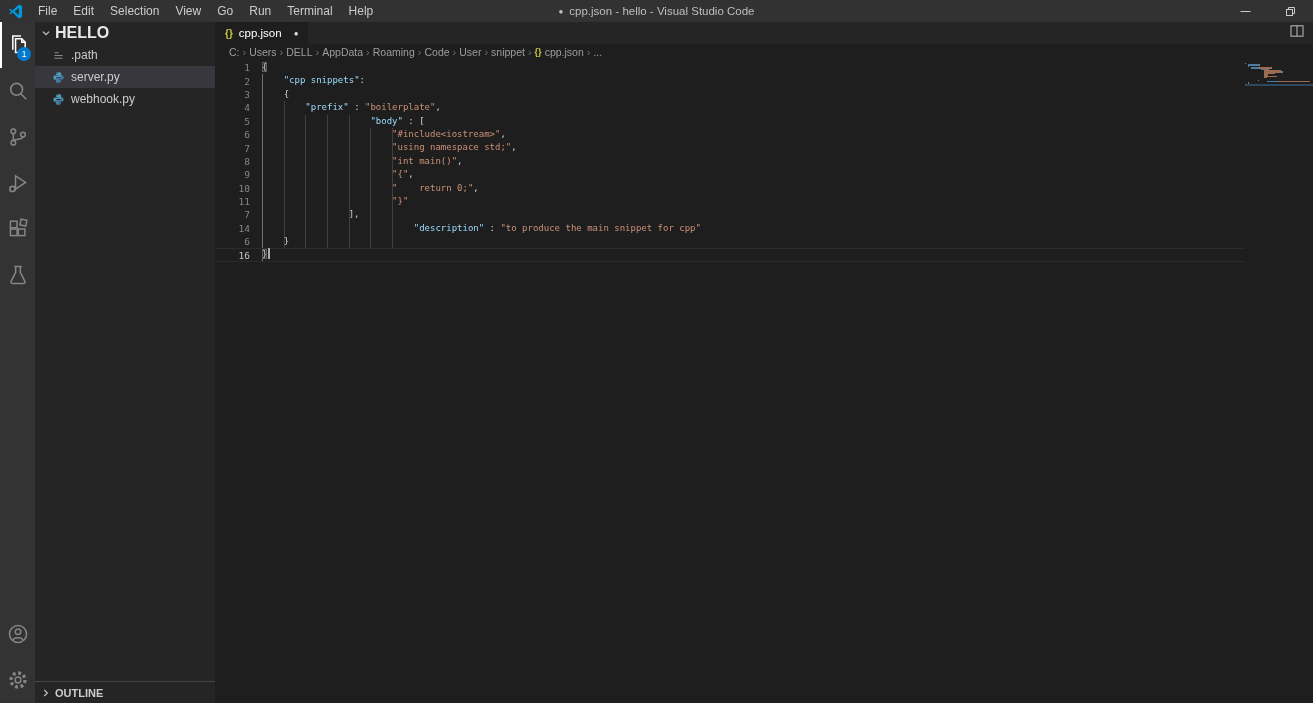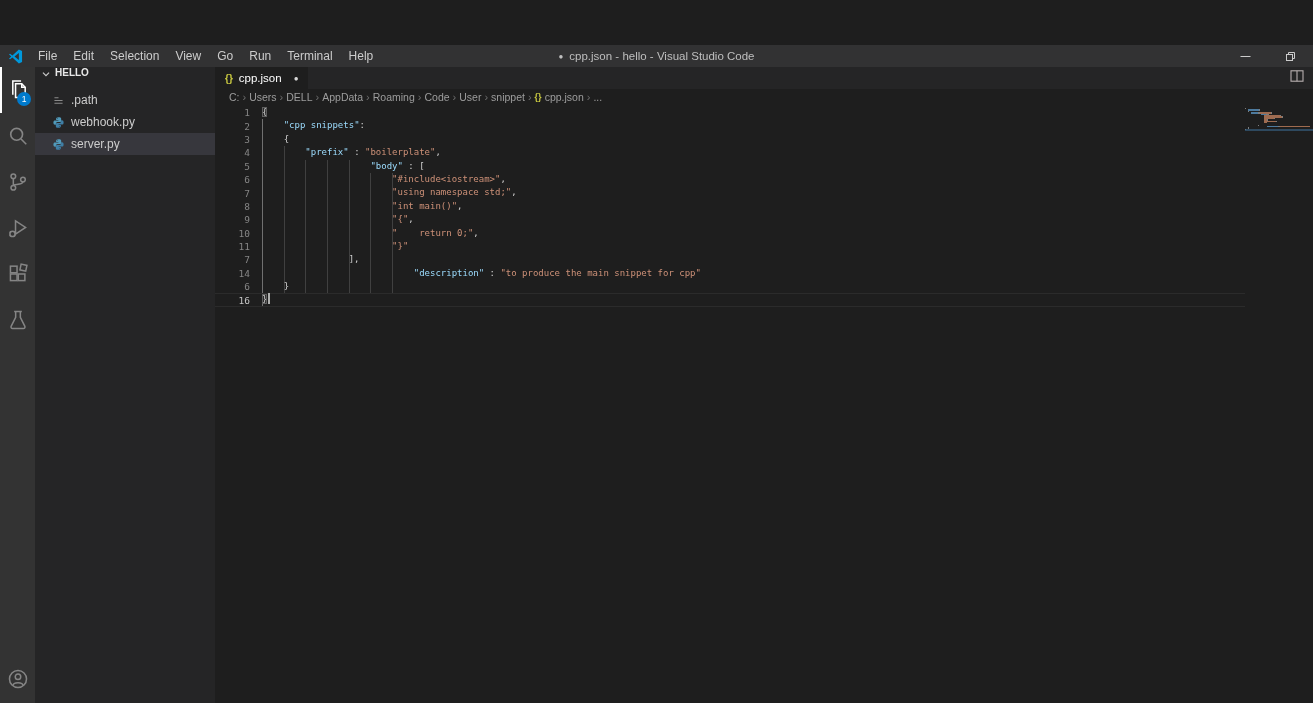--- a/index.html
+++ b/index.html
@@ -1,21 +1,21 @@
 <!DOCTYPE html>
 <html><head>
 <meta charset="utf-8">
 <style>
   * { margin:0; padding:0; box-sizing:border-box; }
   html,body { width:1313px; height:703px; overflow:hidden; background:#1e1e1e;
               font-family:"Liberation Sans", sans-serif; }
 
   
   .titlebar { position:relative; height:22px; background:#323233; display:flex;
-              align-items:center; color:#cccccc; font-size:12px; z-index:30;margin-top:45px; }
+              align-items:center; color:#cccccc; font-size:12px; z-index:30; }
   .vscode-logo { width:30px; display:flex; justify-content:center; align-items:center; }
   .menubar { display:flex; height:100%; }
   .menu-item { padding:0 8px; display:flex; align-items:center; cursor:default; }
   .window-title { position:absolute; left:50%; top:0; height:100%;
                   transform:translateX(-50%); display:flex; align-items:center;
                   gap:6px; color:#bfbfbf; font-size:11.5px; white-space:nowrap; }
   .window-title .dirty { font-size:8px; }
   .window-controls { margin-left:auto; display:flex; height:100%; }
   .win-btn { width:45px; height:100%; display:flex; align-items:center;
              justify-content:center; color:#cccccc; }
@@ -33,22 +33,22 @@
               border-radius:50%; background:#007acc; color:#fff; font-size:8.5px;
               display:flex; align-items:center; justify-content:center; }
   .ab-spacer { flex:1; }
 
   
   .sidebar { width:180px; background:#252526; color:#cccccc; display:flex;
              flex-direction:column; font-size:12px; }
   .sb-header { height:26px; display:flex; align-items:center; padding:0 8px 0 20px;
                font-size:10.5px; letter-spacing:.4px; color:#bbbbbb; }
   .sb-header-actions { margin-left:auto; color:#cccccc; font-size:13px; letter-spacing:1px; }
-  .sb-section { height:22px; display:flex; align-items:flex-start; gap:2px;
-                padding-left:4px; font-weight:bold; font-size:10px; color:#e8e8e8; }
+  .sb-section { height:22px; display:flex; align-items:center; gap:2px;
+                padding-left:4px; font-weight:bold; font-size:16px; color:#e8e8e8; }
   .sb-section svg, .sb-outline svg { width:14px; height:14px; }
   .file-row { height:22px; display:flex; align-items:center; gap:6px; padding-left:16px; }
   .file-row.selected { background:#37373d; }
   .file-row .ficon { width:14px; height:14px; display:flex; align-items:center;
                      justify-content:center; flex:none; }
   .file-label { color:#cccccc; font-size:12px; }
   .sb-outline { margin-top:auto; height:22px; display:flex; align-items:center; gap:2px;
                 padding-left:4px; font-weight:bold; font-size:11px; color:#cccccc;
                 border-top:1px solid rgba(128,128,128,.35); }
 
@@ -204,37 +204,37 @@
     </div>
     <div id="file-list">
         <div class="file-row">
           <span class="ficon">
             <svg width="13" height="13" viewBox="0 0 16 16" stroke="#8a8a8a" stroke-width="1.3" fill="none">
               <path d="M3 4.5 H8 M3 8 H13 M3 11.5 H13"></path>
             </svg>
           </span>
           <span class="file-label">.path</span>
         </div>
+        <div class="file-row selected">
+          <span class="ficon">
+            <svg width="13" height="13" viewBox="0 0 16 16">
+              <path fill="#519aba" d="M7.8 1.5c-2 0-2.7.9-2.7 1.9v1.4h2.8v.6H3.6c-1 0-1.9.7-1.9 2.6 0 1.9.9 2.7 1.9 2.7h1.2V9.2c0-1 .9-1.9 1.9-1.9h3c.9 0 1.6-.7 1.6-1.6V3.4c0-1-.7-1.9-1.7-1.9h-1.8zM6.9 2.8a.5.5 0 1 1 0 1 .5.5 0 0 1 0-1z"></path>
+              <path fill="#3f7fa6" d="M8.2 14.5c2 0 2.7-.9 2.7-1.9v-1.4H8.1v-.6h4.3c1 0 1.9-.7 1.9-2.6 0-1.9-.9-2.7-1.9-2.7h-1.2v1.5c0 1-.9 1.9-1.9 1.9h-3c-.9 0-1.6.7-1.6 1.6v2.3c0 1 .7 1.9 1.7 1.9h1.8zm.9-1.3a.5.5 0 1 1 0-1 .5.5 0 0 1 0 1z"></path>
+            </svg>
+          </span>
+          <span class="file-label">server.py</span>
+        </div>
         <div class="file-row">
           <span class="ficon">
             <svg width="13" height="13" viewBox="0 0 16 16">
               <path fill="#519aba" d="M7.8 1.5c-2 0-2.7.9-2.7 1.9v1.4h2.8v.6H3.6c-1 0-1.9.7-1.9 2.6 0 1.9.9 2.7 1.9 2.7h1.2V9.2c0-1 .9-1.9 1.9-1.9h3c.9 0 1.6-.7 1.6-1.6V3.4c0-1-.7-1.9-1.7-1.9h-1.8zM6.9 2.8a.5.5 0 1 1 0 1 .5.5 0 0 1 0-1z"></path>
               <path fill="#3f7fa6" d="M8.2 14.5c2 0 2.7-.9 2.7-1.9v-1.4H8.1v-.6h4.3c1 0 1.9-.7 1.9-2.6 0-1.9-.9-2.7-1.9-2.7h-1.2v1.5c0 1-.9 1.9-1.9 1.9h-3c-.9 0-1.6.7-1.6 1.6v2.3c0 1 .7 1.9 1.7 1.9h1.8zm.9-1.3a.5.5 0 1 1 0-1 .5.5 0 0 1 0 1z"></path>
             </svg>
           </span>
           <span class="file-label">webhook.py</span>
-        </div>
-        <div class="file-row selected">
-          <span class="ficon">
-            <svg width="13" height="13" viewBox="0 0 16 16">
-              <path fill="#519aba" d="M7.8 1.5c-2 0-2.7.9-2.7 1.9v1.4h2.8v.6H3.6c-1 0-1.9.7-1.9 2.6 0 1.9.9 2.7 1.9 2.7h1.2V9.2c0-1 .9-1.9 1.9-1.9h3c.9 0 1.6-.7 1.6-1.6V3.4c0-1-.7-1.9-1.7-1.9h-1.8zM6.9 2.8a.5.5 0 1 1 0 1 .5.5 0 0 1 0-1z"></path>
-              <path fill="#3f7fa6" d="M8.2 14.5c2 0 2.7-.9 2.7-1.9v-1.4H8.1v-.6h4.3c1 0 1.9-.7 1.9-2.6 0-1.9-.9-2.7-1.9-2.7h-1.2v1.5c0 1-.9 1.9-1.9 1.9h-3c-.9 0-1.6.7-1.6 1.6v2.3c0 1 .7 1.9 1.7 1.9h1.8zm.9-1.3a.5.5 0 1 1 0-1 .5.5 0 0 1 0 1z"></path>
-            </svg>
-          </span>
-          <span class="file-label">server.py</span>
         </div>
       </div>
     <div class="sb-outline">
       <svg viewBox="0 0 16 16" fill="none" stroke="#cccccc" stroke-width="1.3">
         <path d="M6 4.5 L9.5 8 L6 11.5"></path>
       </svg>
       <span>OUTLINE</span>
     </div>
   </div>
 

